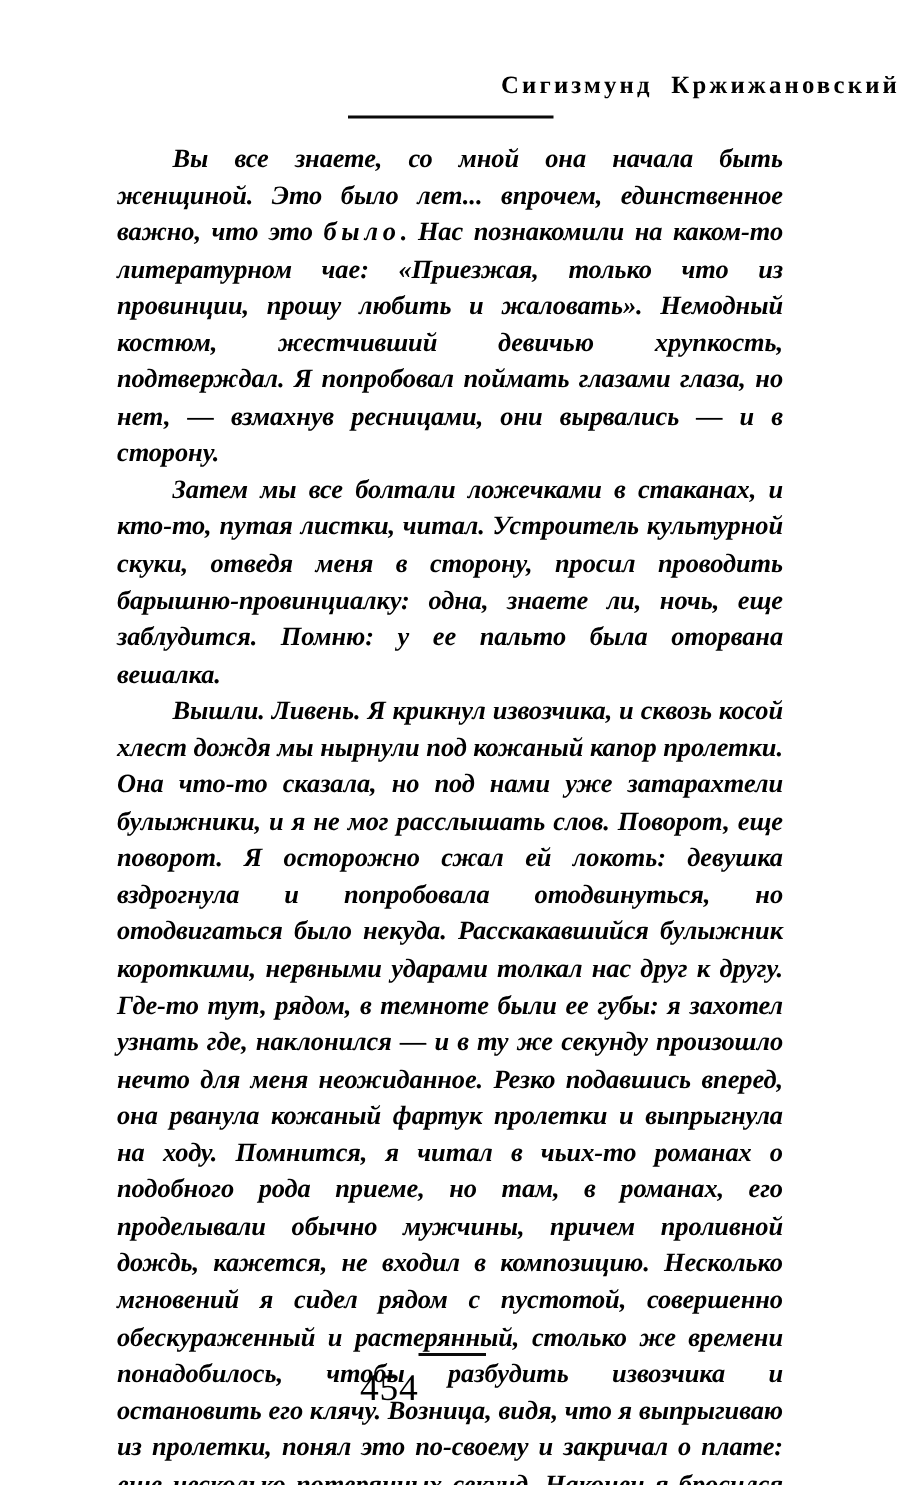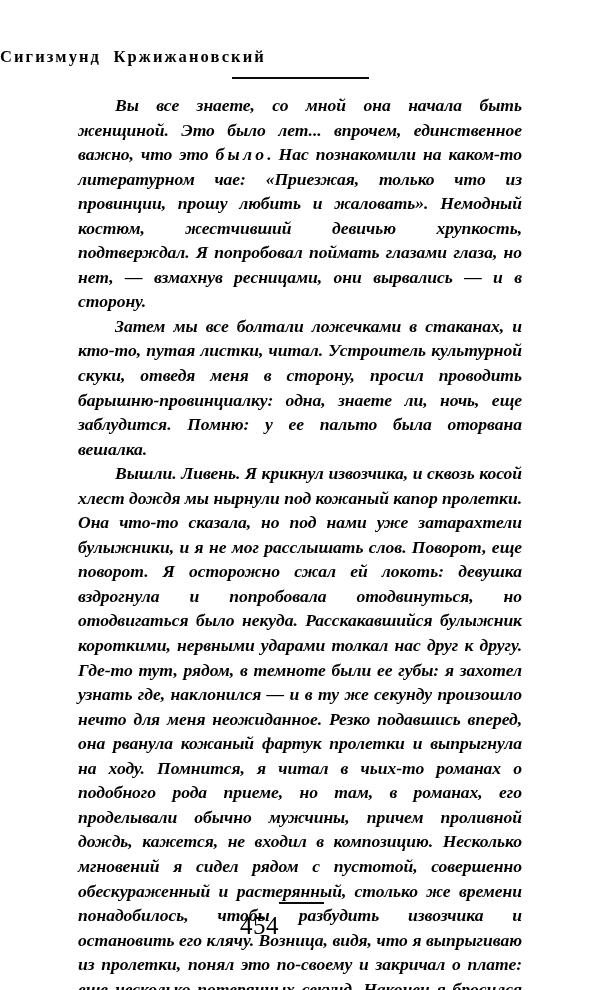--- a/index.html
+++ b/index.html
@@ -24,21 +24,21 @@
     background: #ffffff;
     box-sizing: border-box;
   }
 
   
   .running-head {
     position: absolute;
     left: 0;
     top: 47px;
     width: 600px;
-    text-align: left;
+    text-align: right;
     font-size: 16.5px;
     font-weight: bold;
     letter-spacing: 2.1px;
     line-height: 20px;
     white-space: pre;
   }
 
   .head-rule {
     position: absolute;
     left: 232px;

